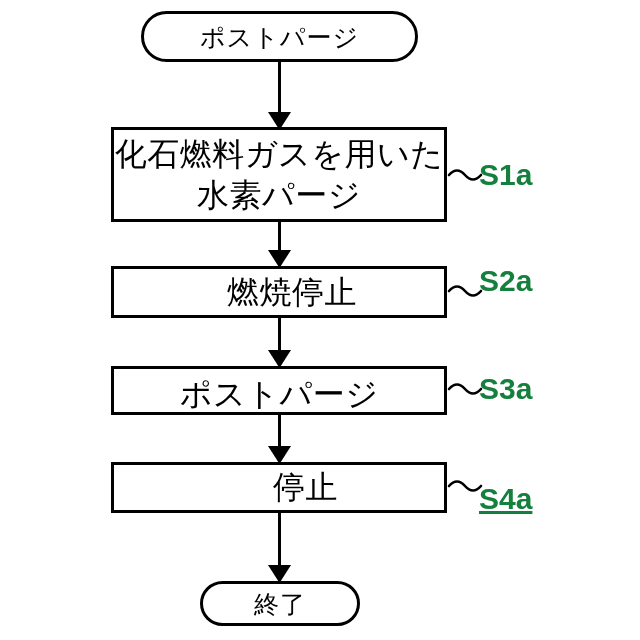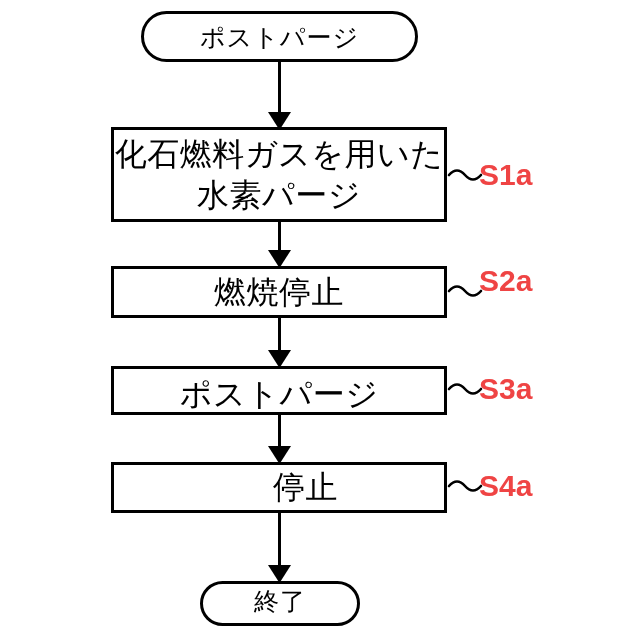--- a/index.html
+++ b/index.html
@@ -40,21 +40,21 @@
   }
   .process-text {
     font-size: 32px;
     letter-spacing: 0.5px;
   }
   .step-label {
     position: absolute;
     font-size: 30px;
     font-weight: bold;
     font-family: "Liberation Sans", "DejaVu Sans", sans-serif;
-    color: #ef4444;
+    color: #15803d;
     letter-spacing: 0px;
     white-space: nowrap;
   }
   
   .terminal-shape {
     position: absolute;
     border: 3px solid #000000;
     background: #ffffff;
     box-sizing: border-box;
   }
@@ -111,25 +111,25 @@
 
 <div class="terminal-shape" style="left:141px; top:11px; width:277px; height:51px; border-radius:26px;"></div>
 <div class="node-text terminal-text" style="left:141px; top:11px; width:277px; height:51px;">ポストパージ</div>
 
 <div class="process-shape" style="left:111px; top:127px; width:336px; height:95px;"></div>
 <div class="node-text process-text" style="left:111px; top:127px; width:336px; height:95px;">化石燃料ガスを用いた
 水素パージ</div>
 <div class="step-label" style="left:479px; top:158px;">S1a</div>
 
 <div class="process-shape" style="left:111px; top:266px; width:336px; height:52px;"></div>
-<div class="node-text process-text" style="left:111px; top:266px; width:336px; height:52px;">燃焼停止</div>
+<div class="node-text process-text" style="left:124px; top:266px; width:336px; height:52px;">燃焼停止</div>
 <div class="step-label" style="left:479px; top:264px;">S2a</div>
 
 <div class="process-shape" style="left:111px; top:366px; width:336px; height:49px;"></div>
 <div class="node-text process-text" style="left:111px; top:366px; width:336px; height:56px;">ポストパージ</div>
 <div class="step-label" style="left:479px; top:372px;text-align:right;">S3a</div>
 
 <div class="process-shape" style="left:111px; top:462px; width:336px; height:51px;"></div>
 <div class="node-text process-text" style="left:111px; top:462px; width:389px; height:51px;">停止</div>
-<div class="step-label" style="left:479px; top:469px;">S4a</div>
+<div class="step-label" style="left:479px; top:482px;text-decoration:underline;">S4a</div>
 
 <div class="terminal-shape" style="left:200px; top:581px; width:160px; height:45px; border-radius:23px;"></div>
-<div class="node-text terminal-text" style="left:200px; top:581px; width:160px; height:45px;font-family:Liberation Mono, monospace;">終了</div>
+<div class="node-text terminal-text" style="left:200px; top:581px; width:160px; height:45px;">終了</div>
 
 </body></html>

